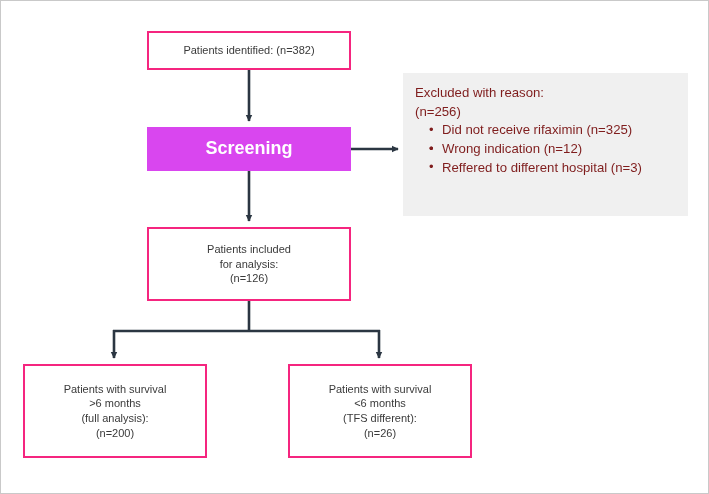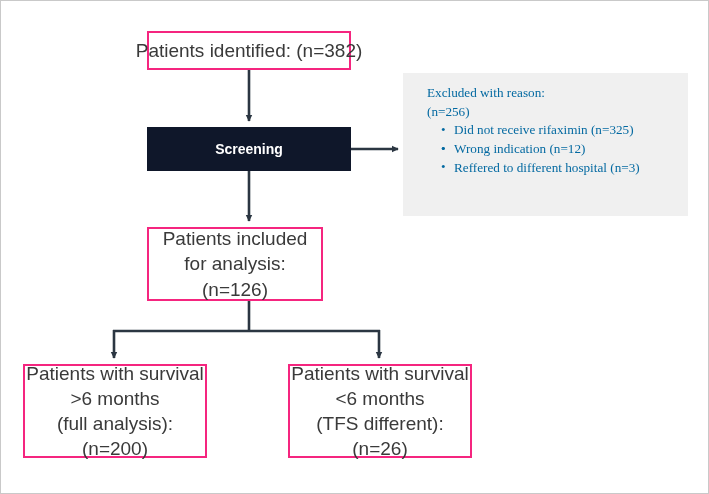--- a/index.html
+++ b/index.html
@@ -36,68 +36,67 @@
   
   .node {
     position: absolute;
     box-sizing: border-box;
     display: flex;
     flex-direction: column;
     align-items: center;
     justify-content: center;
     text-align: center;
     color: #3a3a3a;
-    font-size: 19px;
+    font-size: 11px;
     line-height: 1.32;
   }
   .node.outline {
     background: #ffffff;
     border: 2.5px solid #f5257f;
   }
   .node.filled {
-    background: #0f172a;
+    background: #d946ef;
     border: none;
     color: #ffffff;
     font-weight: bold;
-    font-size: 14px;
+    font-size: 18px;
   }
   .node .line {
     display: block;
     white-space: nowrap;
   }
 
   
   #node-identified {
     left: 146px; top: 30px; width: 204px; height: 39px;
   }
   #node-screening {
     left: 146px; top: 126px; width: 204px; height: 44px;
   }
   #node-included {
-    left: 146px; top: 226px; width: 176px; height: 74px;
+    left: 146px; top: 226px; width: 204px; height: 74px;
   }
   #node-survival-gt {
     left: 22px; top: 363px; width: 184px; height: 94px;
   }
   #node-survival-lt {
     left: 287px; top: 363px; width: 184px; height: 94px;
   }
 
   
   #panel-excluded {
     position: absolute;
     left: 402px; top: 72px;
     width: 285px; height: 143px;
     background: #f0f0f0;
     box-sizing: border-box;
-    padding: 11px 10px 10px 24px;
-    color: #0369a1;
+    padding: 11px 10px 10px 12px;
+    color: #7f1d1d;
     font-size: 13.2px;
     line-height: 1.42;
-    font-family: Liberation Serif, serif;
   }
   #panel-excluded .hdr {
     display: block;
     white-space: nowrap;
   }
   #panel-excluded ul {
     list-style: none;
     margin: 0;
     padding: 0 0 0 14px;
   }

